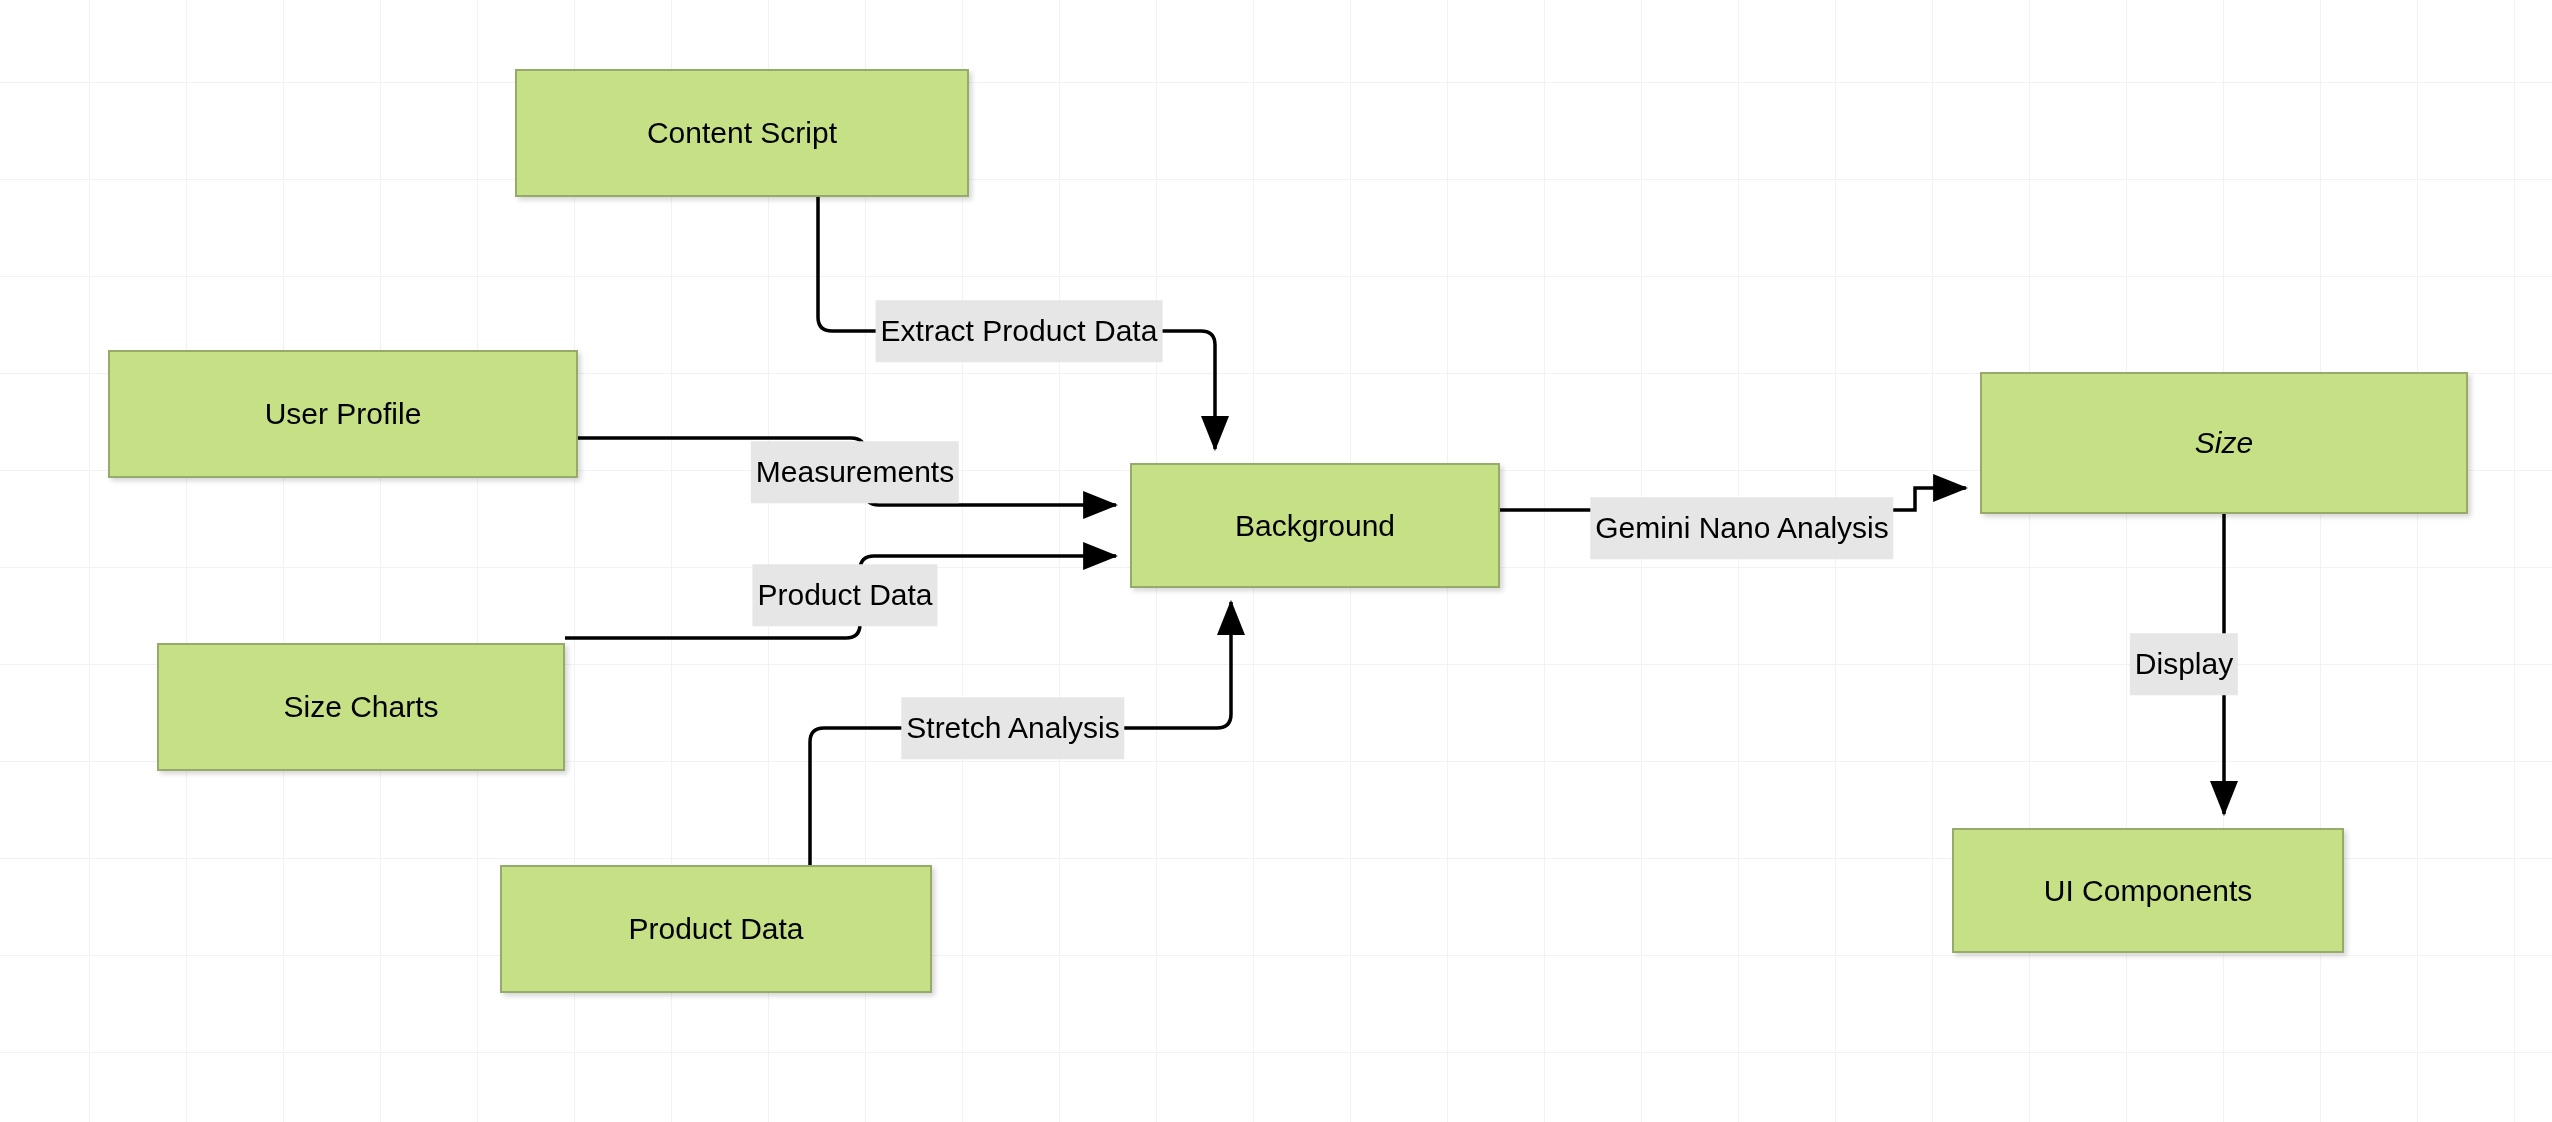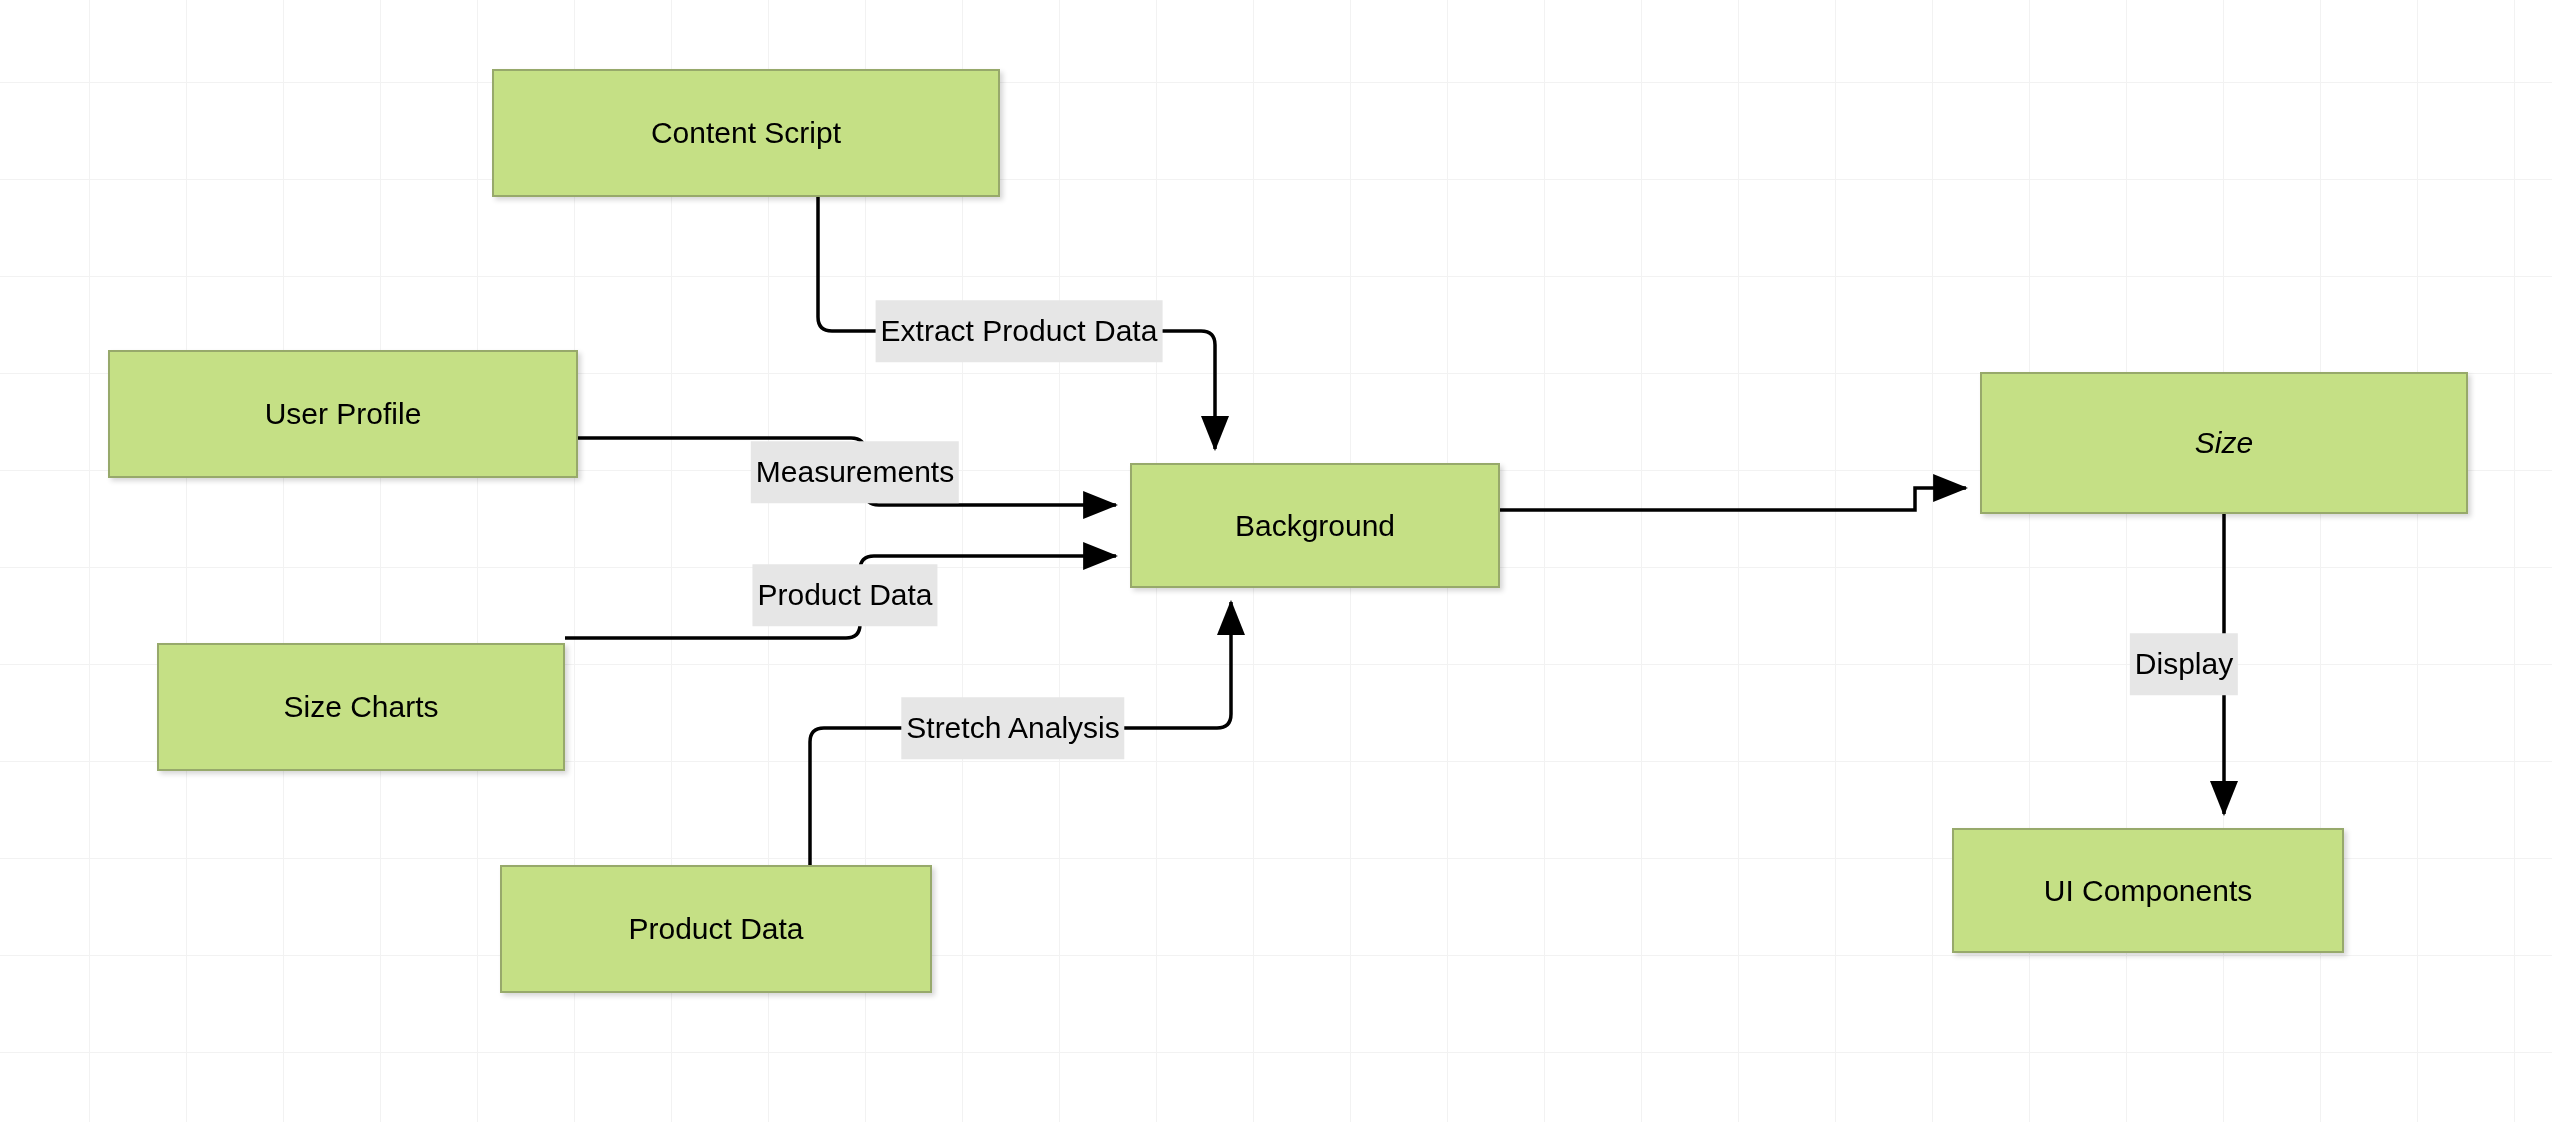--- a/index.html
+++ b/index.html
@@ -77,21 +77,21 @@
 
     <path d="M 565 638 L 846 638 Q 860 638 860 624 L 860 570 Q 860 556 874 556 L 1116 556" fill="none" stroke="#000000" stroke-width="3.5" marker-end="url(#arrowhead)"></path>
 
     <path d="M 810 865 L 810 742 Q 810 728 824 728 L 1217 728 Q 1231 728 1231 714 L 1231 602" fill="none" stroke="#000000" stroke-width="3.5" marker-end="url(#arrowhead)"></path>
 
     <path d="M 1500 510 L 1560 510 L 1915 510 L 1915 488 L 1966 488" fill="none" stroke="#000000" stroke-width="3.5" marker-end="url(#arrowhead)"></path>
 
     <path d="M 2224 514 L 2224 814" fill="none" stroke="#000000" stroke-width="3.5" marker-end="url(#arrowhead)"></path>
   </svg>
 
-  <div class="node" style="left:492px; top:69px; width:508px; height:128px;">
+  <div class="node" style="left:515px; top:69px; width:454px; height:128px;">
     <span>Content Script</span>
   </div>
 
   <div class="node" style="left:108px; top:350px; width:470px; height:128px;">
     <span>User Profile</span>
   </div>
 
   <div class="node" style="left:157px; top:605px; width:408px; height:128px;margin-top:38px;">
     <span>Size Charts</span>
   </div>
@@ -113,16 +113,17 @@
   </div>
 
   <div class="edge-label" style="left:1019px; top:331px;">Extract Product Data</div>
 
   <div class="edge-label" style="left:855px; top:472px;">Measurements</div>
 
   <div class="edge-label" style="left:845px; top:595px;">Product Data</div>
 
   <div class="edge-label" style="left:1013px; top:728px;">Stretch Analysis</div>
 
+  <div class="edge-label" style="left:1742px; top:528px;">Gemini Nano Analysis</div>
 
   <div class="edge-label" style="left:2184px; top:664px;">Display</div>
 
 </div>
 
 </body></html>

